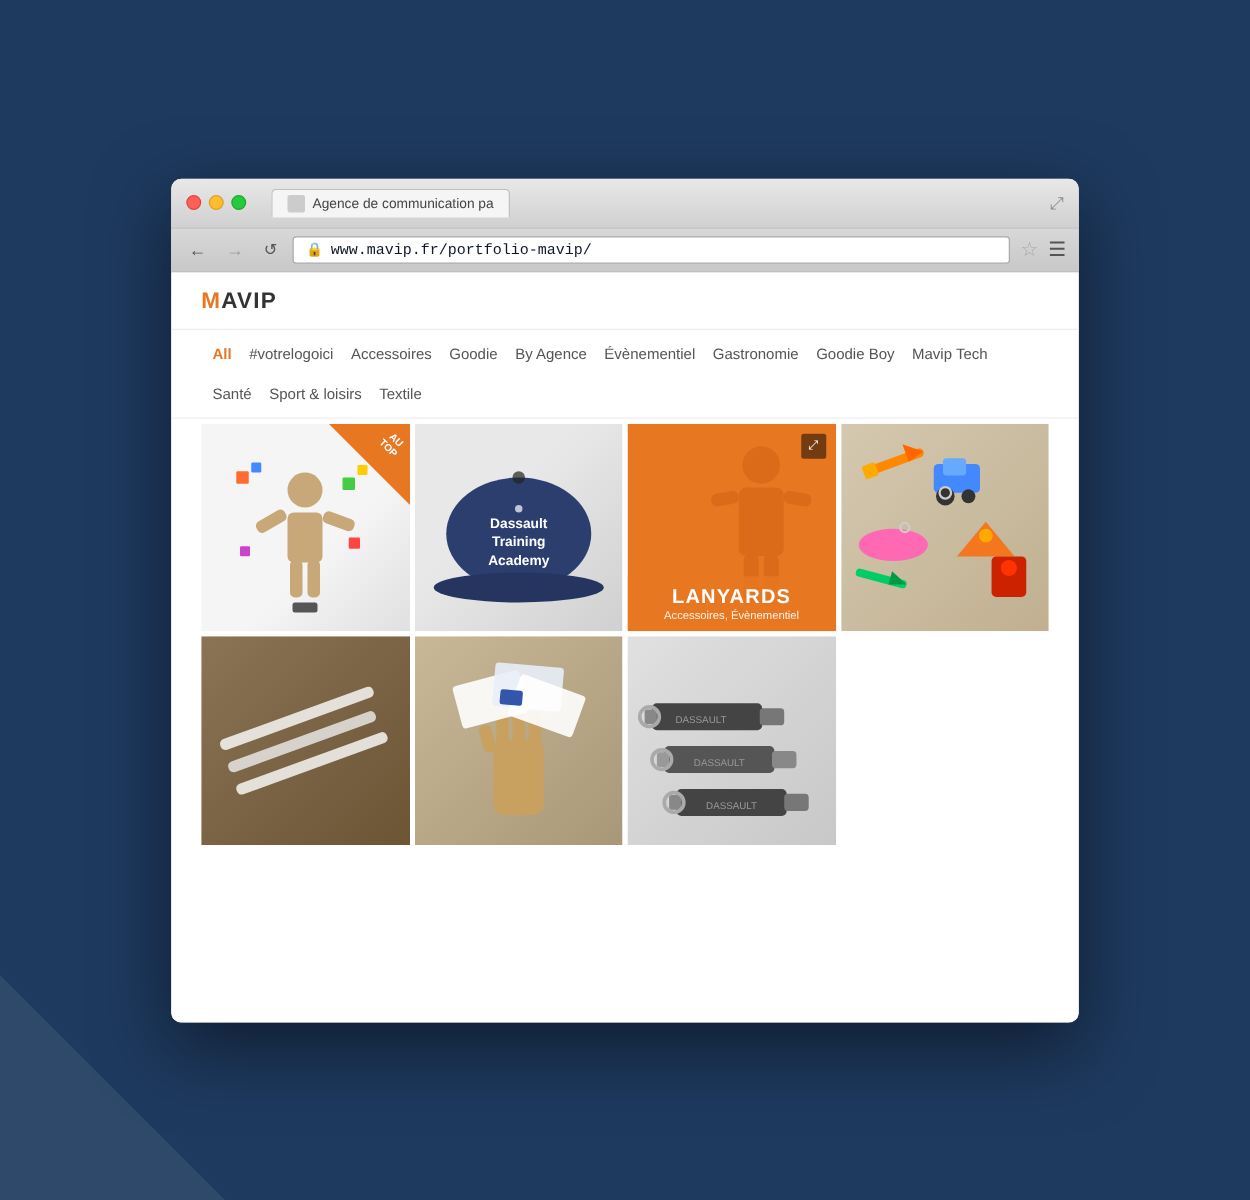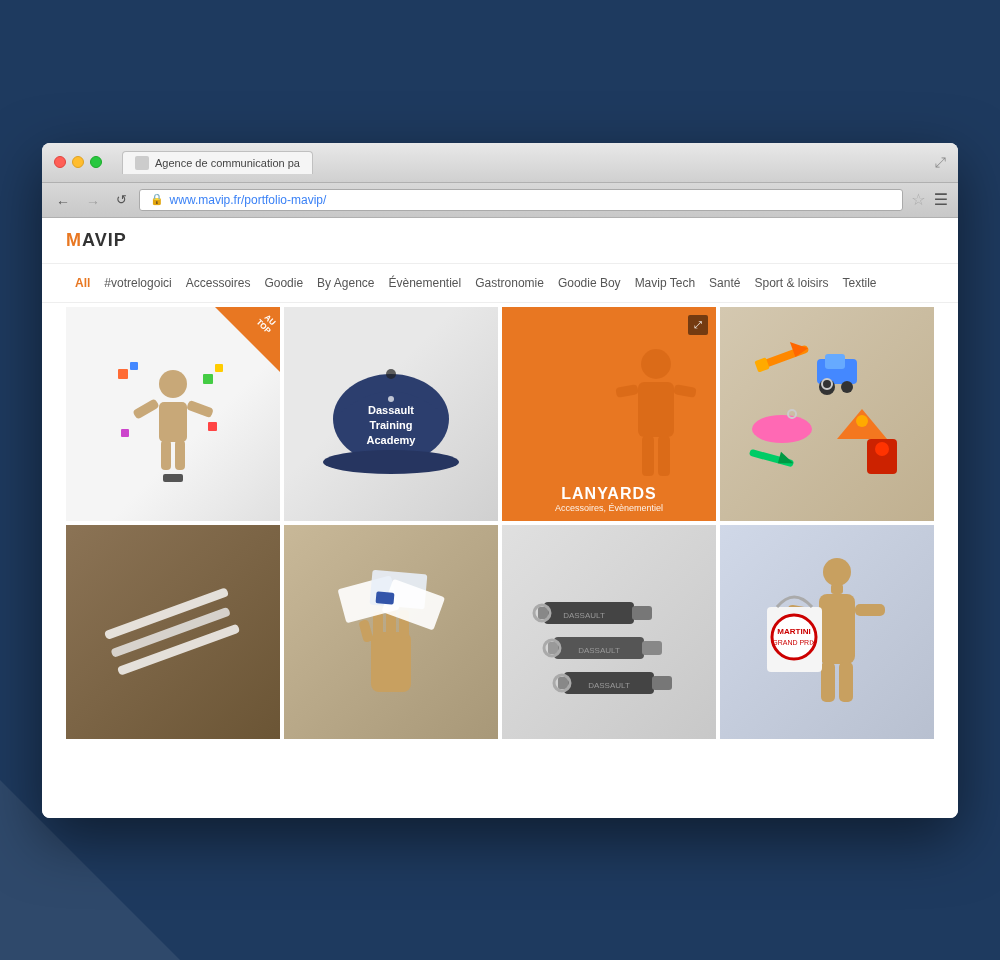--- a/index.html
+++ b/index.html
@@ -21,21 +21,21 @@
       bottom: 0;
       left: 0;
       width: 180px;
       height: 180px;
       background: rgba(255,255,255,0.08);
       clip-path: polygon(0 100%, 100% 100%, 0 0);
     }
 
     
     .browser-window {
-      width: 916px;
+      width: 726px;
       background: #fff;
       border-radius: 8px;
       box-shadow: 0 20px 60px rgba(0,0,0,0.5);
       overflow: hidden;
       position: relative;
       z-index: 1;
     }
 
     
     .title-bar {
@@ -376,21 +376,21 @@
     </div>
     <span class="expand-icon" style="font-size:14px; color:#888;">⤢</span>
   </div>
 
   <div class="address-bar">
     <button class="nav-btn">←</button>
     <button class="nav-btn" style="opacity:0.4">→</button>
     <span class="refresh-btn">↺</span>
     <div class="url-field">
       <span class="lock-icon">🔒</span>
-      <span style="font-size:12px; color:#3b82f6;">www.mavip.fr/portfolio-mavip/</span>
+      <span style="font-size:12px; color:#0f172a;font-family:Liberation Mono, monospace;">www.mavip.fr/portfolio-mavip/</span>
     </div>
     <span class="star-icon">☆</span>
     <span class="menu-icon">☰</span>
   </div>
 
   <div class="site-content">
 
     <div class="site-header">
       <div class="site-logo">
         <span style="color:#e87722;">M</span><span>AVIP</span>
@@ -575,43 +575,16 @@
 
             <rect x="40" y="110" width="90" height="22" rx="4" fill="#444"></rect>
             <rect x="128" y="114" width="20" height="14" rx="3" fill="#777"></rect>
             <rect x="34" y="115" width="10" height="12" rx="2" fill="#888"></rect>
             <circle cx="38" cy="121" r="8" fill="none" stroke="#aaa" stroke-width="3"></circle>
             <text x="85" y="126" text-anchor="middle" fill="#999" font-size="8" font-family="Arial">DASSAULT</text>
           </svg>
         </div>
       </div>
 
-      <div class="grid-item">
-        <div class="grid-item-inner img-block item8-bg">
-          <svg width="140" height="160" viewBox="0 0 140 160">
-
-            <ellipse cx="80" cy="20" rx="14" ry="14" fill="#c8a060"></ellipse>
-
-            <rect x="74" y="32" width="12" height="10" rx="3" fill="#c8a060"></rect>
-
-            <rect x="62" y="42" width="36" height="70" rx="8" fill="#c8a060"></rect>
-
-            <rect x="30" y="55" width="34" height="12" rx="5" fill="#c8a060" transform="rotate(10 47 61)"></rect>
-
-            <rect x="98" y="52" width="30" height="12" rx="5" fill="#c8a060"></rect>
-
-            <rect x="64" y="110" width="14" height="40" rx="5" fill="#c8a060"></rect>
-            <rect x="82" y="110" width="14" height="40" rx="5" fill="#c8a060"></rect>
-
-            <rect x="10" y="55" width="55" height="65" rx="4" fill="#f5f5f5"></rect>
-
-            <path d="M20 55 Q37 35 55 55" fill="none" stroke="#aaa" stroke-width="3"></path>
-
-            <circle cx="37" cy="85" r="22" fill="white" stroke="#cc0000" stroke-width="3"></circle>
-            <text x="37" y="82" text-anchor="middle" fill="#cc0000" font-size="8" font-weight="bold" font-family="Arial">MARTINI</text>
-            <text x="37" y="93" text-anchor="middle" fill="#cc0000" font-size="7" font-family="Arial">GRAND PRIX</text>
-          </svg>
-        </div>
-      </div>
 
     </div>
   </div>
 </div>
 
 </body></html>

